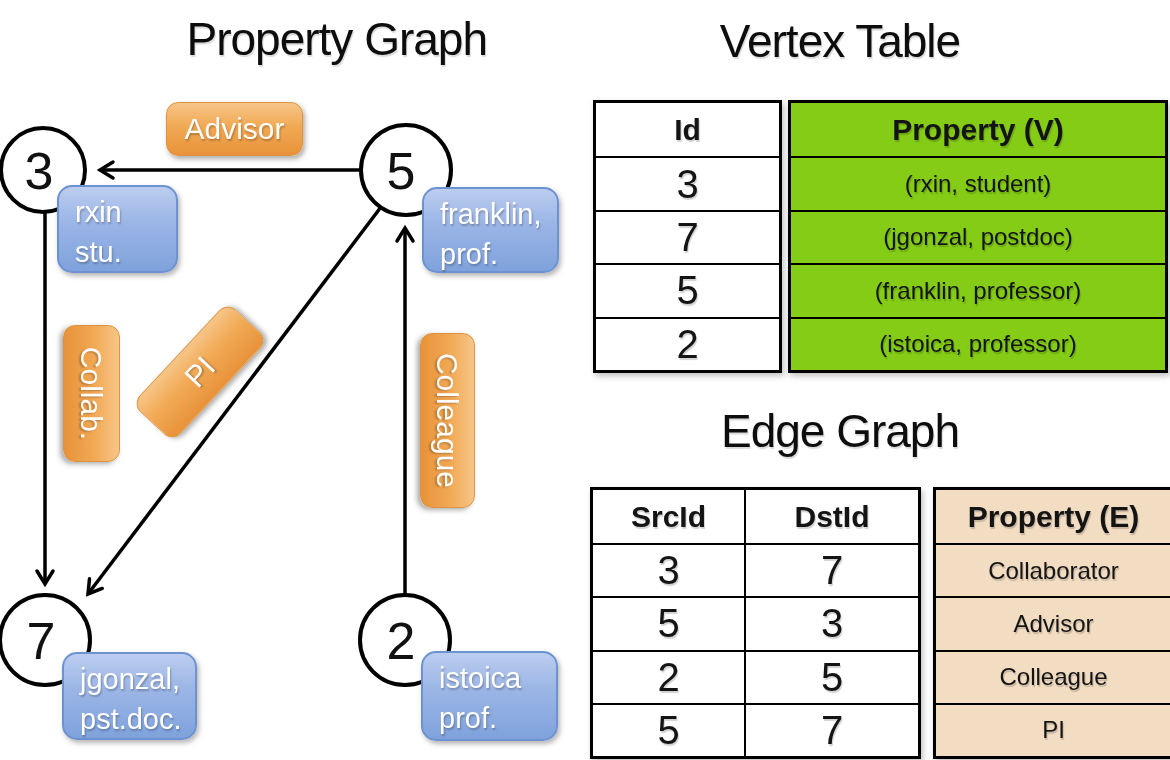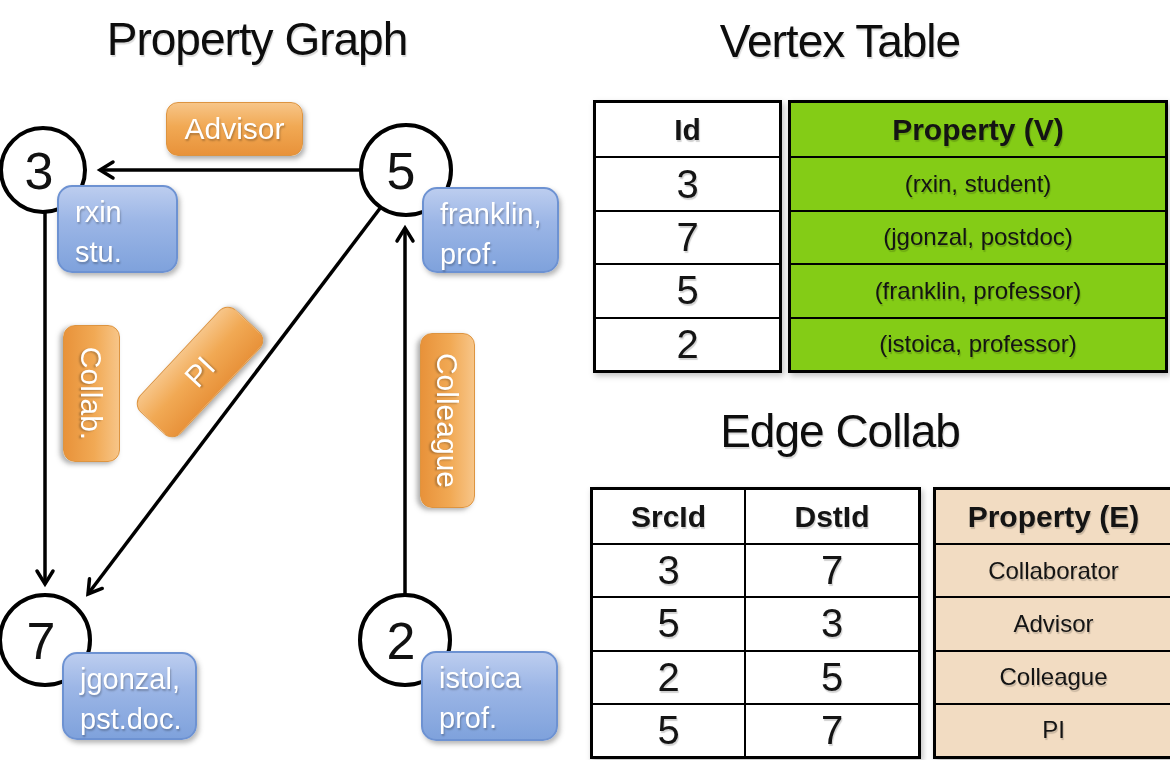--- a/index.html
+++ b/index.html
@@ -49,23 +49,23 @@
   .cell.prop{font-size:24px;}
   .fill-v{background:#84cc16;}
   .fill-e{background:#f2dcc2;}
   svg text{font-family:"Liberation Sans", sans-serif;}
 </style>
 </head>
 <body>
 
 <div id="stage">
 
-  <div class="title" style="left:27px;top:12px;width:460px;">Property Graph</div>
+  <div class="title" style="left:27px;top:12px;width:460px;text-align:right;">Property Graph</div>
   <div class="title" style="left:640px;top:14px;width:400px;">Vertex Table</div>
-  <div class="title" style="left:640px;top:404px;width:400px;">Edge Collab</div>
+  <div class="title" style="left:640px;top:404px;width:400px;">Edge Graph</div>
 
   <svg width="1170" height="760" viewBox="0 0 1170 760" style="position:absolute;left:0;top:0;">
     <defs>
       <marker id="arrow" viewBox="-16 -16 32 32" markerWidth="32" markerHeight="32" markerUnits="userSpaceOnUse" refX="0" refY="0" orient="auto">
         <path d="M -13 -8 L 0 0 L -13 8" fill="none" stroke="#000" stroke-width="3.5" stroke-linecap="round"></path>
       </marker>
     </defs>
 
     <line x1="361" y1="170" x2="100" y2="170" stroke="#000" stroke-width="3.5" marker-end="url(#arrow)"></line>
     <line x1="45" y1="213" x2="45" y2="584" stroke="#000" stroke-width="3.5" marker-end="url(#arrow)"></line>

